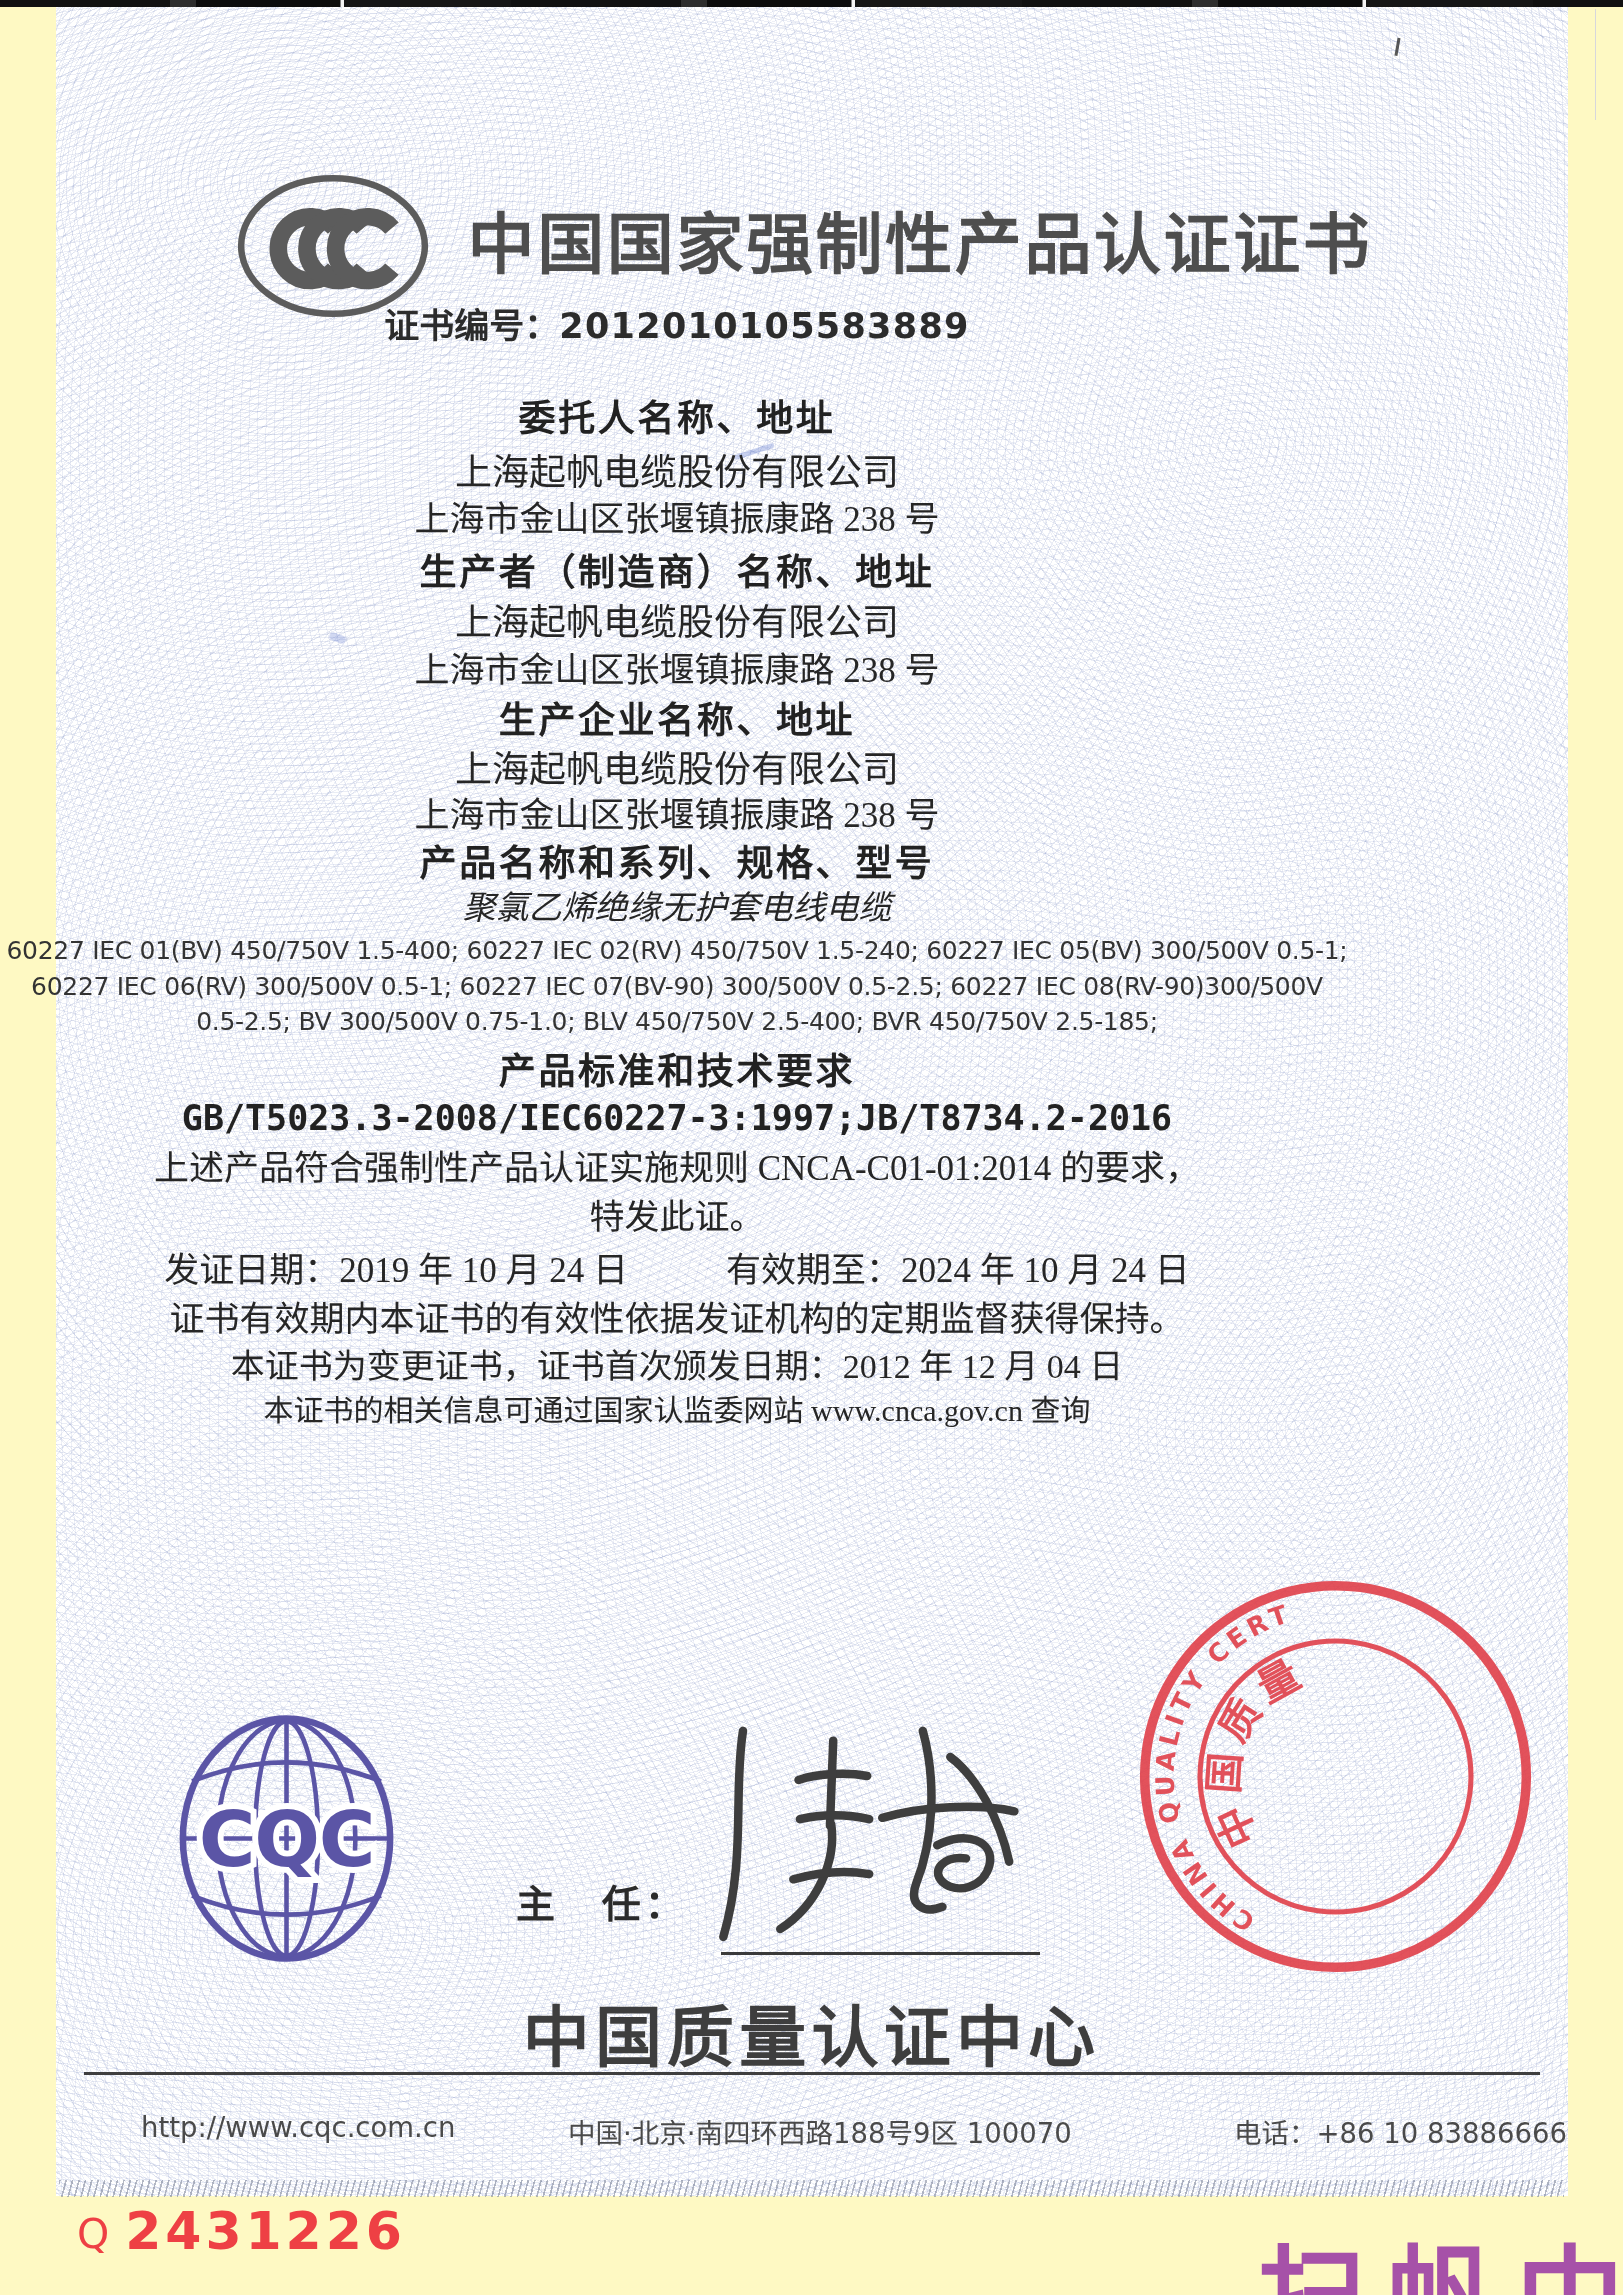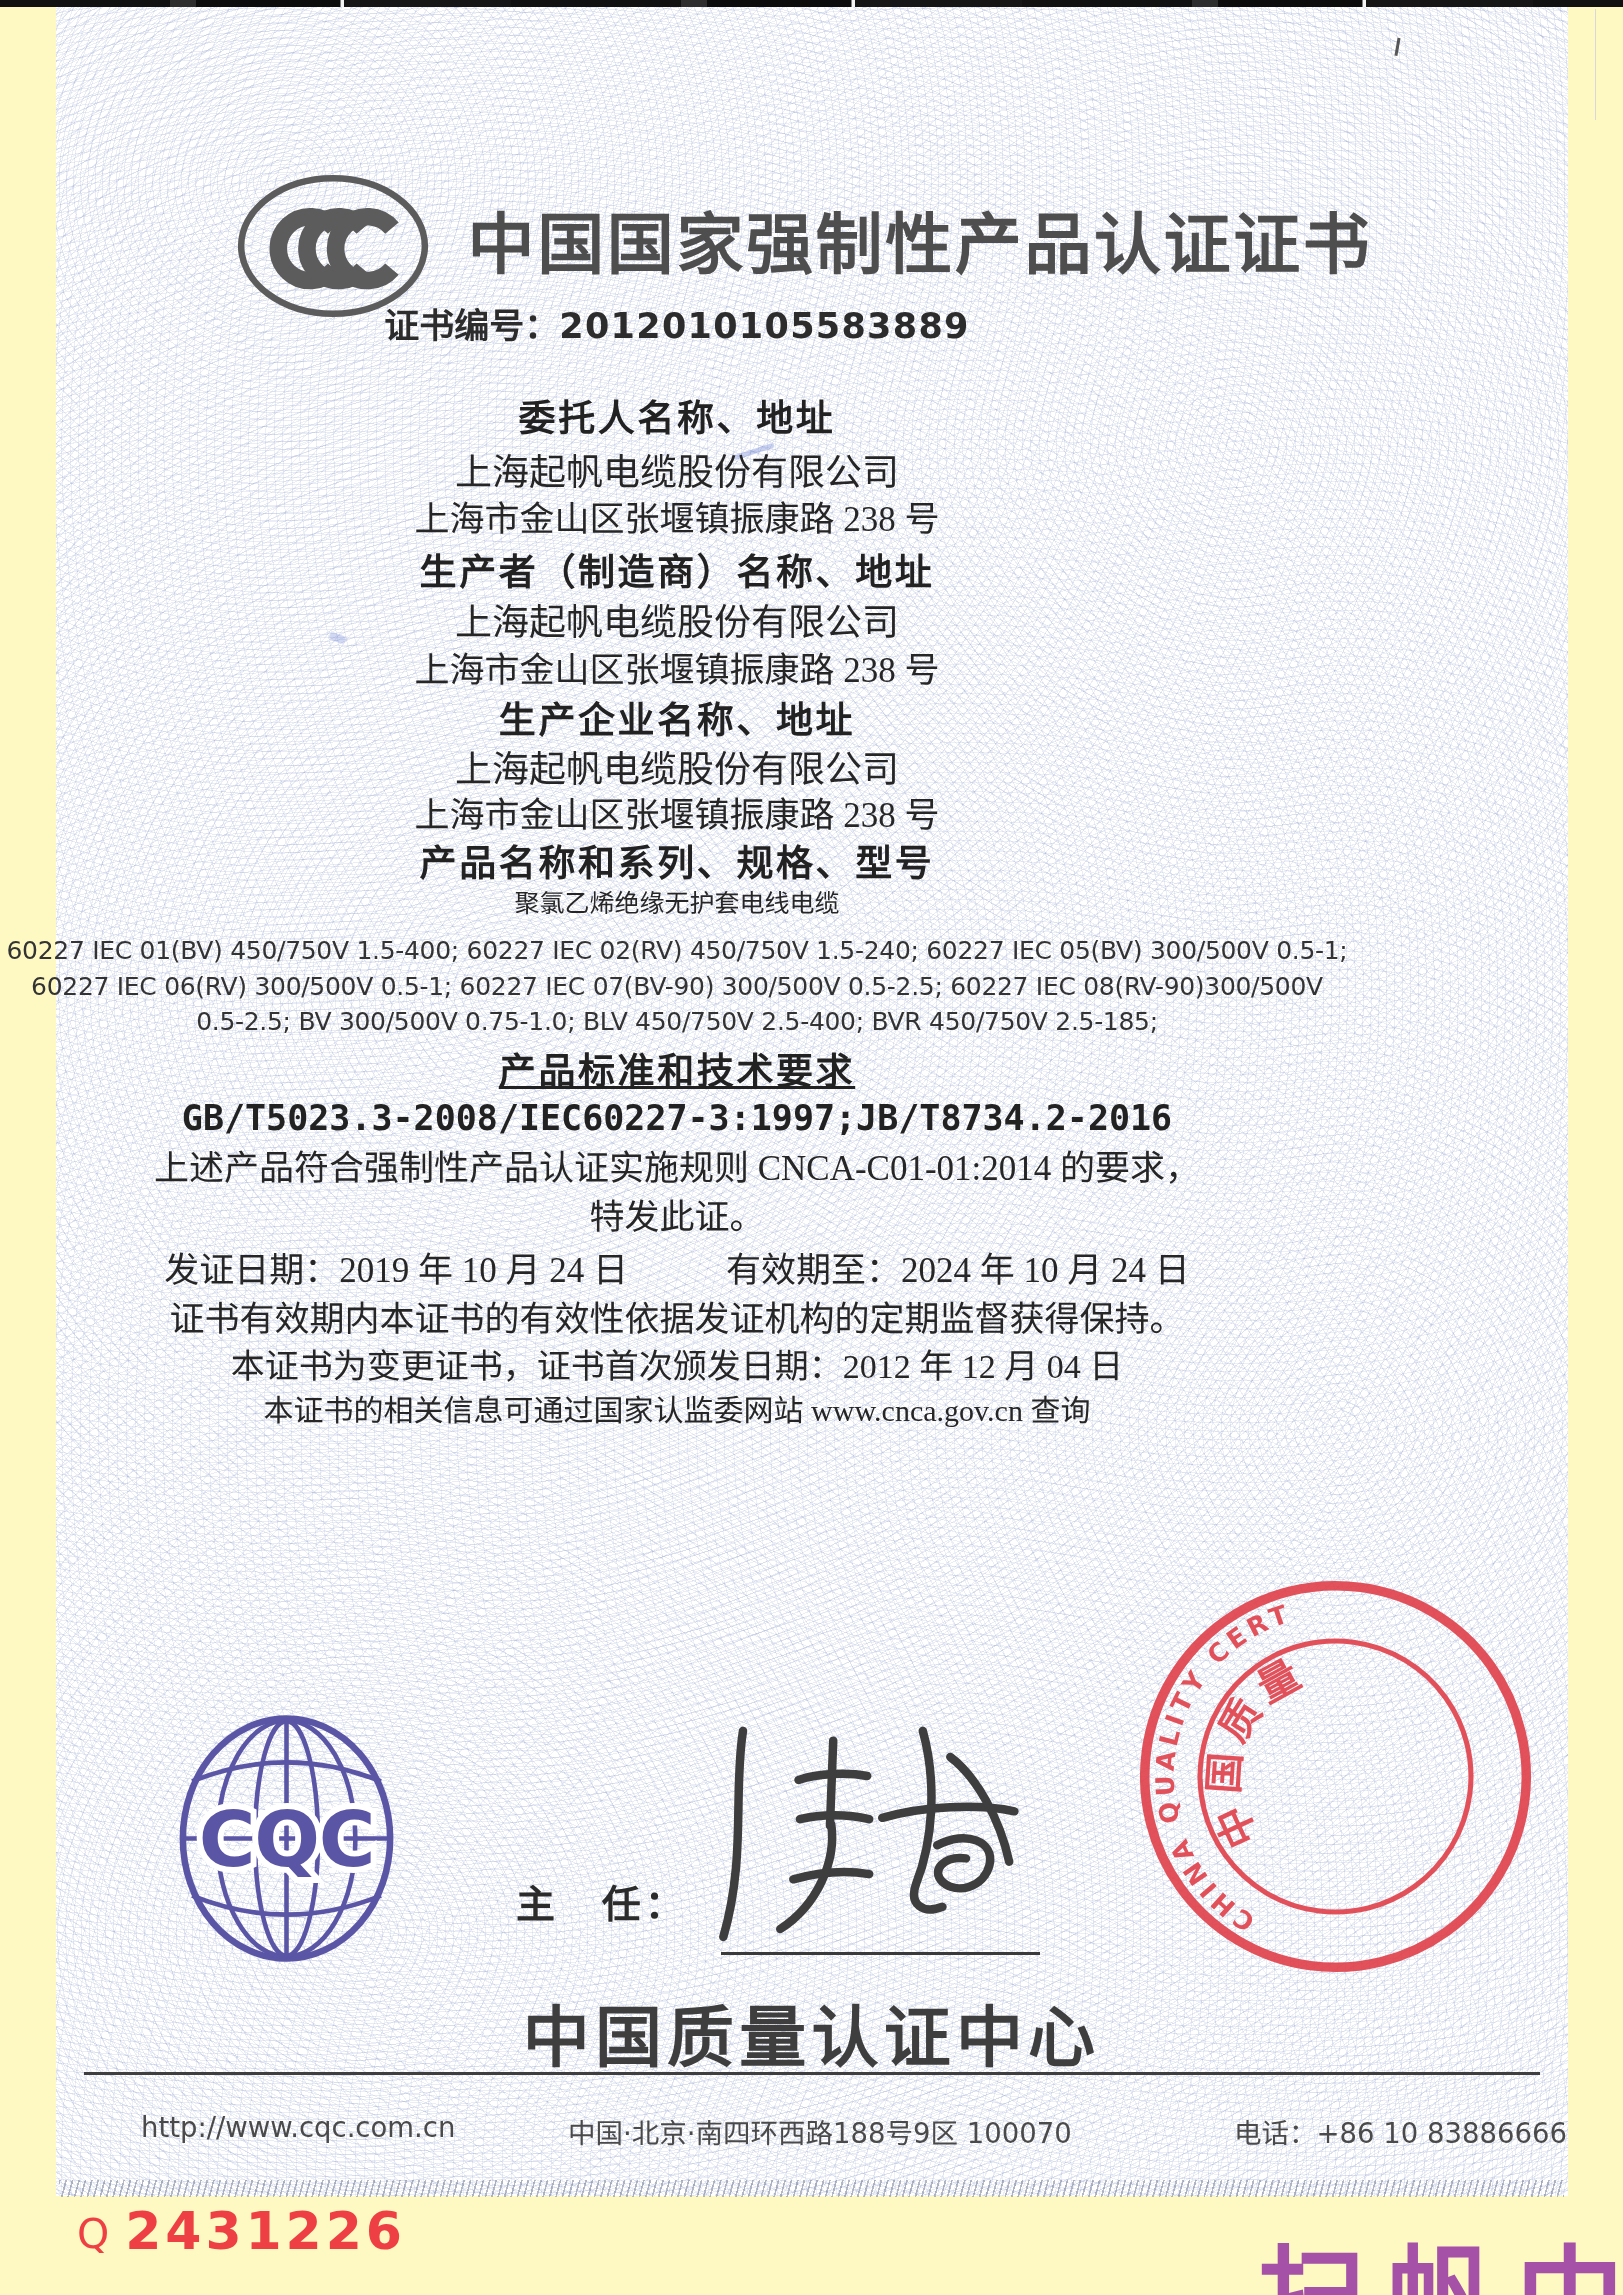--- a/index.html
+++ b/index.html
@@ -98,26 +98,26 @@
 
   <div class="line h-sec" style="top:552px;">生产者（制造商）名称、地址</div>
   <div class="line t-name" style="top:602px;">上海起帆电缆股份有限公司</div>
   <div class="line t-addr" style="top:651px;">上海市金山区张堰镇振康路 238 号</div>
 
   <div class="line h-sec" style="top:700px;">生产企业名称、地址</div>
   <div class="line t-name" style="top:749px;">上海起帆电缆股份有限公司</div>
   <div class="line t-addr" style="top:796px;">上海市金山区张堰镇振康路 238 号</div>
 
   <div class="line h-sec" style="top:843px;">产品名称和系列、规格、型号</div>
-  <div class="line t-name" style="top:890px;font-size:25px;">聚氯乙烯绝缘无护套电线电缆</div>
+  <div class="line t-name" style="top:890px;font-size:33px;font-style:italic;">聚氯乙烯绝缘无护套电线电缆</div>
   <div class="line t-spec sans" style="top:937px;">60227 IEC 01(BV) 450/750V 1.5-400; 60227 IEC 02(RV) 450/750V 1.5-240; 60227 IEC 05(BV) 300/500V 0.5-1;</div>
   <div class="line t-spec sans" style="top:973px;">60227 IEC 06(RV) 300/500V 0.5-1; 60227 IEC 07(BV-90) 300/500V 0.5-2.5; 60227 IEC 08(RV-90)300/500V</div>
   <div class="line t-spec sans" style="top:1008px;">0.5-2.5; BV 300/500V 0.75-1.0; BLV 450/750V 2.5-400; BVR 450/750V 2.5-185;</div>
 
-  <div class="line h-sec" style="top:1051px;text-decoration:underline;">产品标准和技术要求</div>
+  <div class="line h-sec" style="top:1051px;">产品标准和技术要求</div>
   <div class="line std-code" style="top:1098px;">GB/T5023.3-2008/IEC60227-3:1997;JB/T8734.2-2016</div>
   <div class="line t-body" style="top:1149px;">上述产品符合强制性产品认证实施规则 CNCA-C01-01:2014 的要求，</div>
   <div class="line t-body" style="top:1198px;">特发此证。</div>
 
   <div class="line t-body dates-row" style="top:1251px;">
     <span>发证日期：2019 年 10 月 24 日</span><span class="gap"></span><span>有效期至：2024 年 10 月 24 日</span>
   </div>
   <div class="line t-body" style="top:1300px;">证书有效期内本证书的有效性依据发证机构的定期监督获得保持。</div>
   <div class="line t-body" style="top:1347px;font-size:34px;">本证书为变更证书，证书首次颁发日期：2012 年 12 月 04 日</div>
   <div class="line t-body" style="top:1394px;font-size:30px;">本证书的相关信息可通过国家认监委网站 www.cnca.gov.cn 查询</div>

